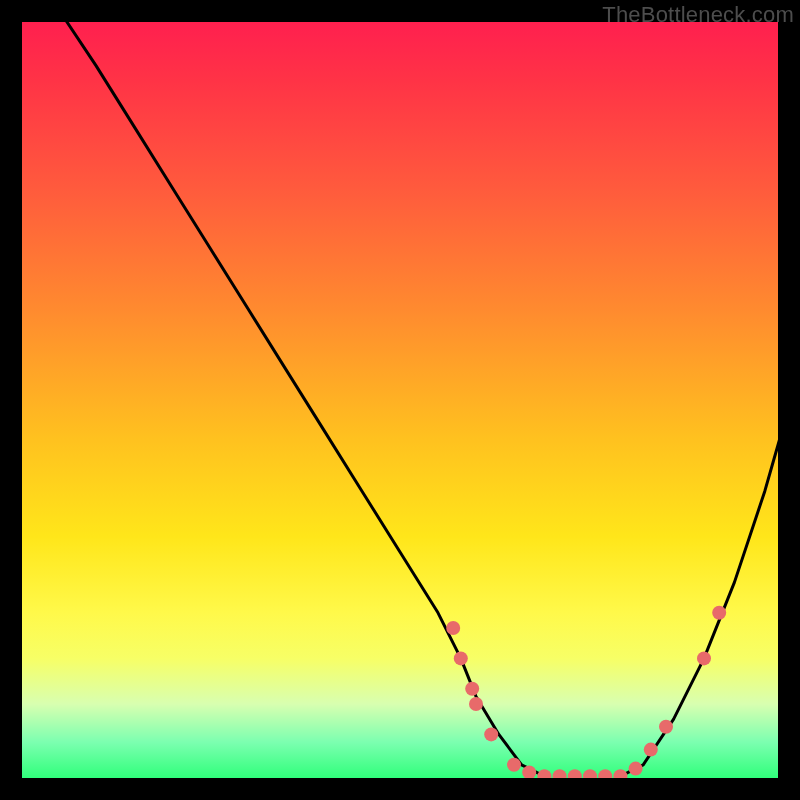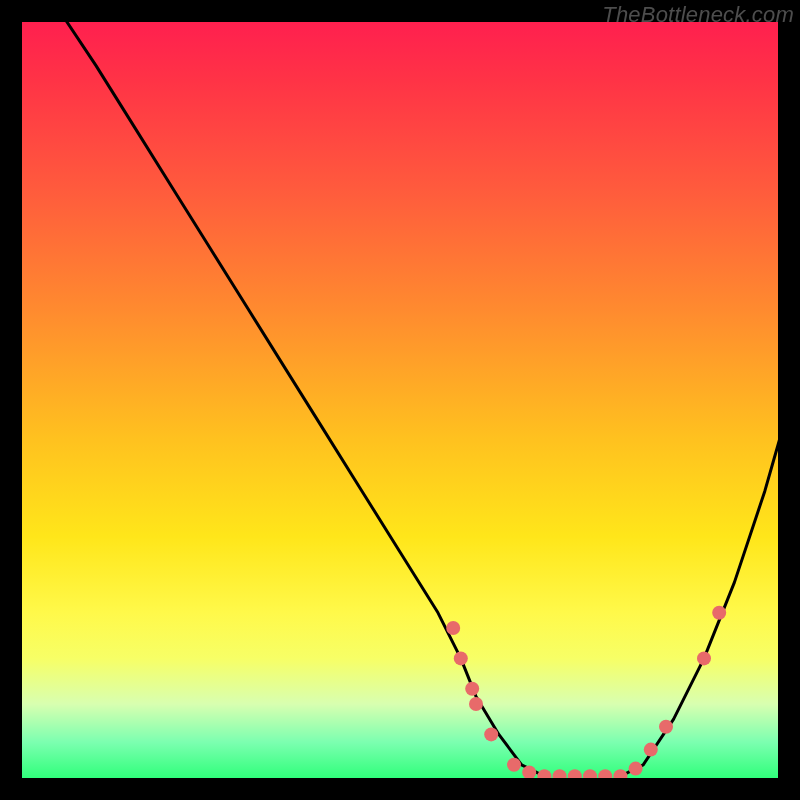--- a/index.html
+++ b/index.html
@@ -51,21 +51,20 @@
   .watermark {
     position: absolute;
     top: 2px;
     right: 6px;
     color: #4d4d4d;
     font-size: 22px;
     font-weight: 500;
     letter-spacing: 0.2px;
     z-index: 20;
     user-select: none;
-    font-style: italic;
   }
   svg.curve {
     position: absolute;
     left: 0;
     top: 0;
     width: 760px;
     height: 760px;
     z-index: 10;
   }
   .border-box {

